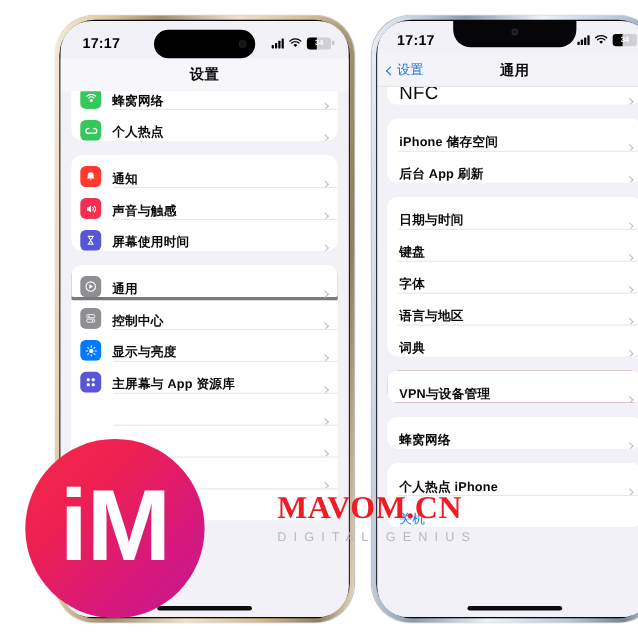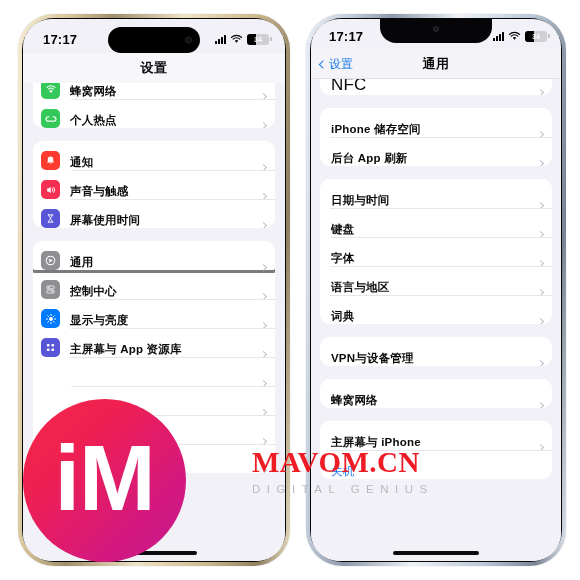--- a/index.html
+++ b/index.html
@@ -13,20 +13,21 @@
     position: relative;
     width: 580px; height: 580px;
     background: #ffffff;
   }
 
   
   .phone {
     position: absolute;
     border-radius: 36px;
     overflow: hidden;
+    margin-left: 32px;
   }
   .phone-left {
     left: 18px; top: 14px;
     width: 272px; height: 552px;
     background: linear-gradient(100deg,#efe0bd 0%, #d9c79c 12%, #b9a madeupnone 13%);
     background: linear-gradient(95deg,#f6ecd5 0%,#d8c59a 16%,#a08f6c 30%,#efe3c6 52%,#cdb98e 74%,#8d7f60 90%,#e8dcc0 100%);
     box-shadow: 0 0 1px rgba(0,0,0,.35);
   }
   .phone-right {
     left: 306px; top: 14px;
@@ -589,21 +590,21 @@
 
         <div class="group">
           <div class="row noicon">
             <span class="row-label">蜂窝网络</span>
             <span class="chev-r"></span>
           </div>
         </div>
 
         <div class="group">
           <div class="row noicon">
-            <span class="row-label">主屏幕与 iPhone</span>
+            <span class="row-label">个人热点 iPhone</span>
             <span class="chev-r"></span>
           </div>
           <div class="row noicon">
             <span class="row-label blue">关机</span>
           </div>
         </div>
 
       </div>
 
       <div class="home-indicator"></div>

